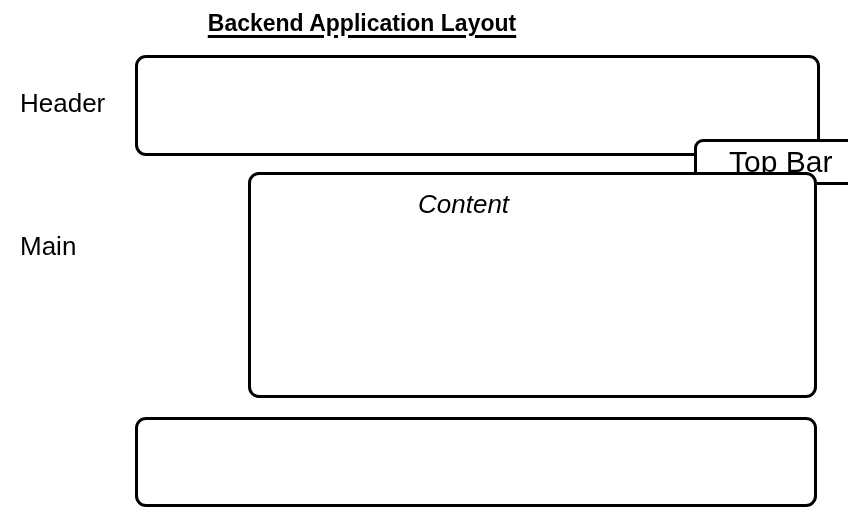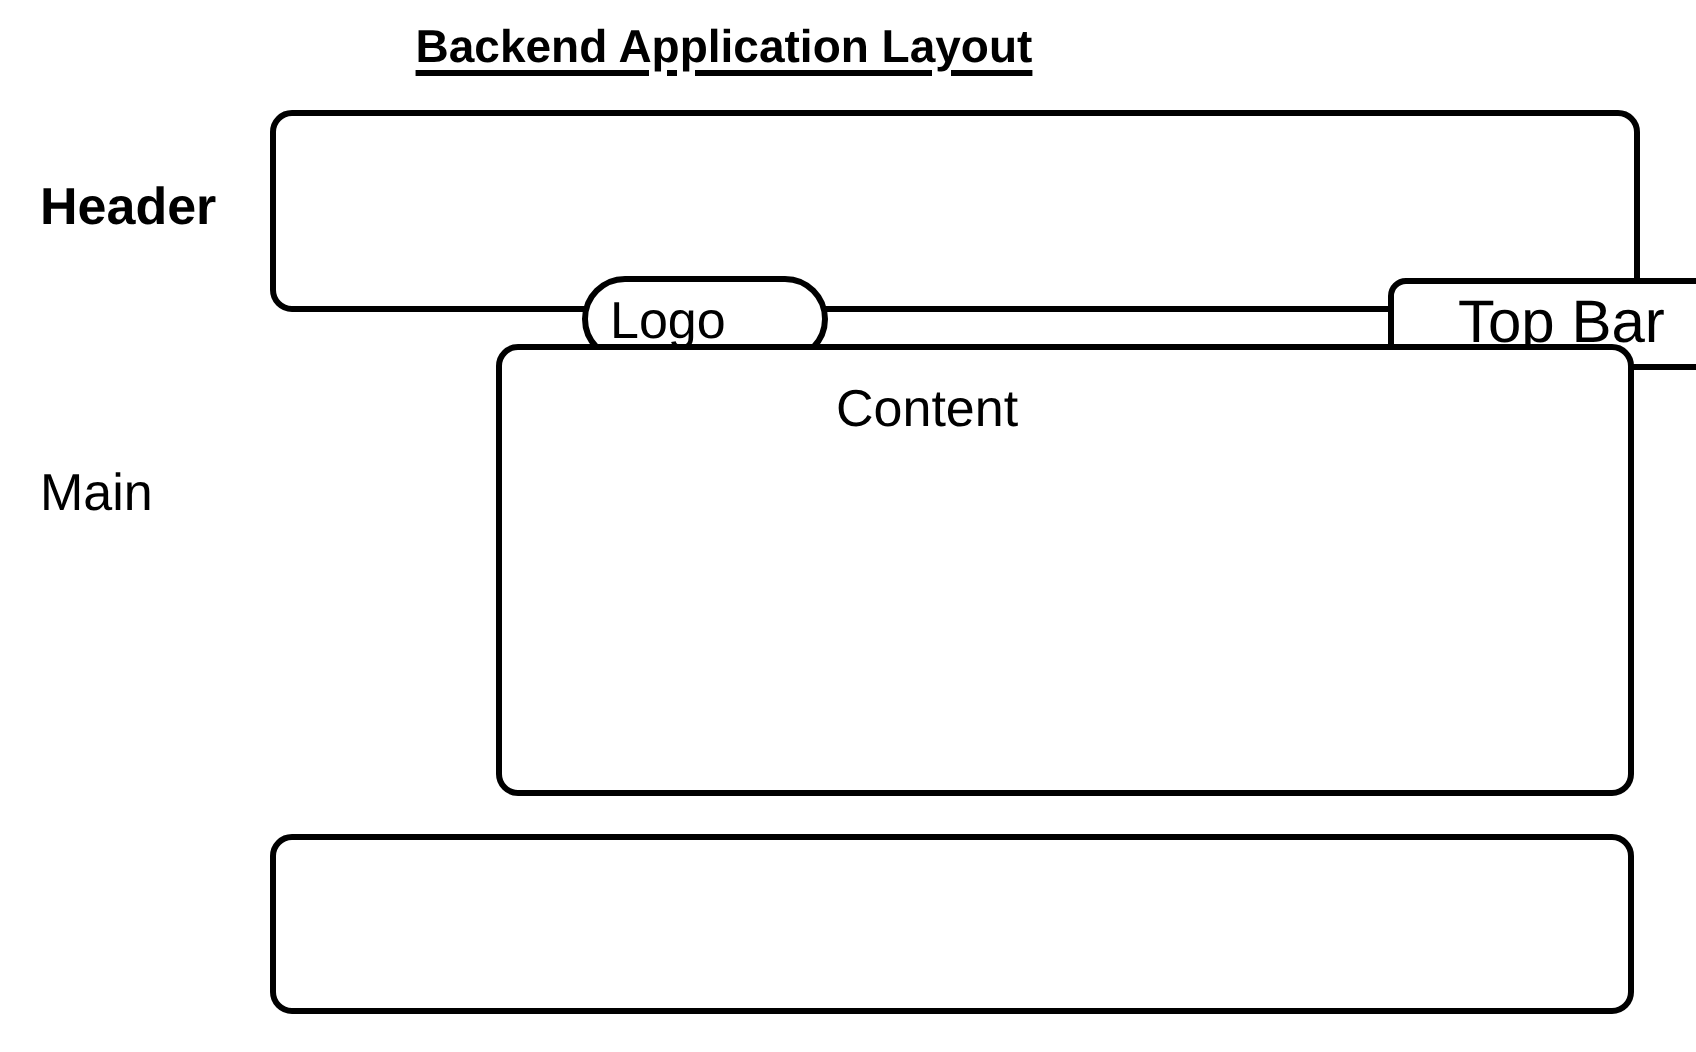--- a/index.html
+++ b/index.html
@@ -38,21 +38,21 @@
   }
   
   .row-label {
     position: absolute;
     left: 20px;
     font-size: 26px;
     line-height: 1.0;
     white-space: nowrap;
     color: #000;
   }
-  #label-header { top: 90px; font-weight: bold; }
+  #label-header { top: 90px; }
   #label-main   { top: 233px; }
   #label-footer { top: 448px; }
 
   
   .box {
     position: absolute;
     box-sizing: border-box;
     border: 3px solid #000000;
     background: #ffffff;
   }
@@ -98,20 +98,21 @@
     position: absolute;
     left: 5px;  top: 8px;
     font-size: 26px;
     line-height: 1.0;
     white-space: nowrap;
   }
   #content-box {
     left: 248px; top: 172px;
     width: 569px; height: 226px;
     border-radius: 11px;
+    font-style: italic;
   }
   #content-box .inner-text {
     position: absolute;
     left: 167px; top: 16px;
     font-size: 26px;
     line-height: 1.0;
     white-space: nowrap;
   }
   #footer-box {
     left: 135px; top: 417px;
@@ -123,23 +124,20 @@
 <body>
 
 <div id="canvas">
 
   <div class="diagram-title"><span class="t">Backend Application Layout</span></div>
 
   <div class="row-label" id="label-header">Header</div>
   <div class="row-label" id="label-main">Main</div>
 
   <div class="box" id="header-box">
-    <div class="box" id="logo-pill">
-      <span class="inner-text">Logo</span>
-    </div>
     <div class="box" id="topbar-box">
       <span class="inner-text">Top Bar</span>
     </div>
   </div>
 
 
   <div class="box" id="content-box">
     <span class="inner-text">Content</span>
   </div>
 

